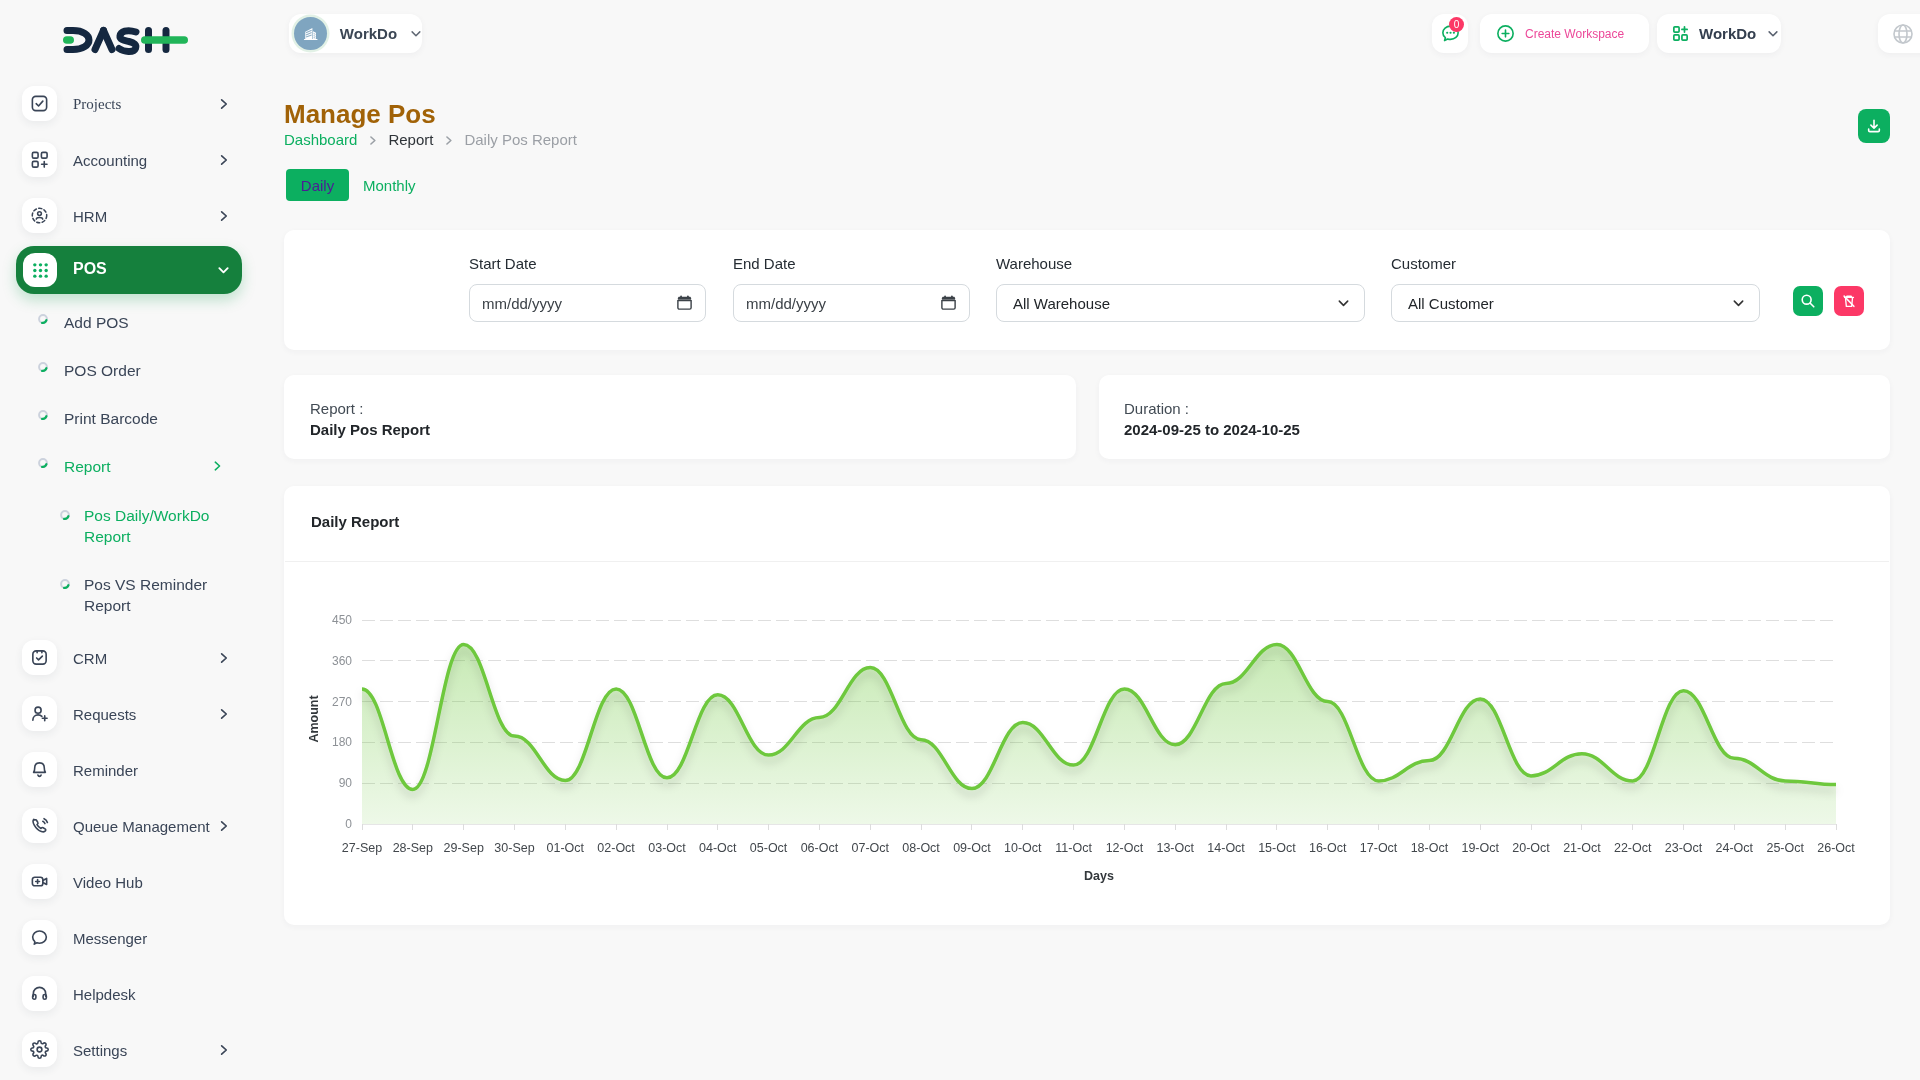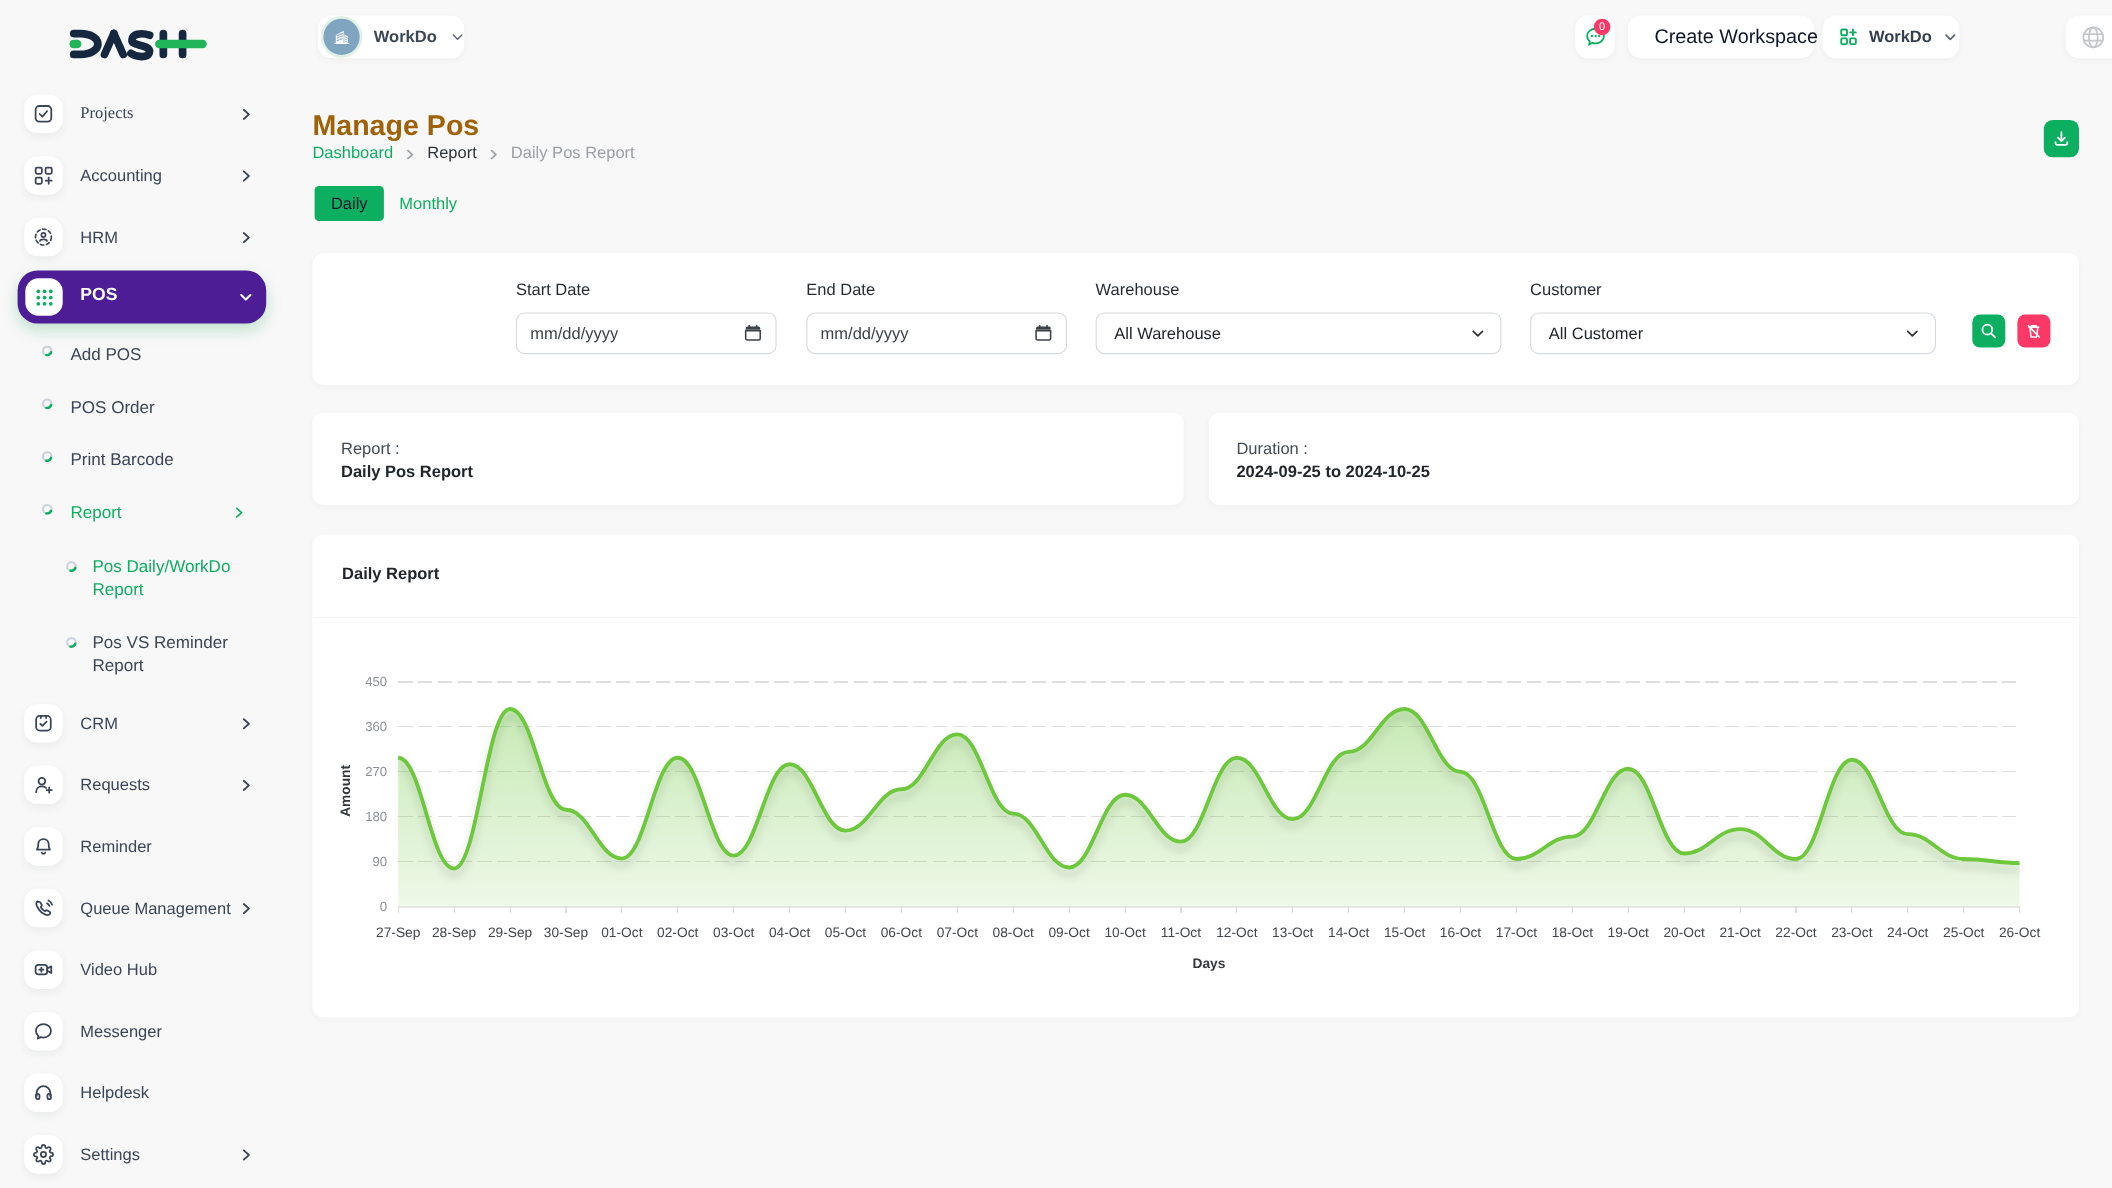--- a/index.html
+++ b/index.html
@@ -71,21 +71,21 @@
           <circle cx="10" cy="8" r="2"></circle>
           <path d="M6.6 13.8 C7 11.6 13 11.6 13.4 13.8"></path>
         </svg>
       </div>
     <span class="mlabel">HRM</span>
     <svg class="chev" width="13" height="13" viewBox="0 0 14 14" fill="none" stroke="#3a4557" stroke-width="1.8" stroke-linecap="round" stroke-linejoin="round">
         <path d="M5 2.5 L10 7 L5 11.5"></path>
       </svg>
   </div>
 
-  <div class="abs" style="left:16px;top:246px;width:226px;height:48px;background:#4c1d95;border-radius:18px;box-shadow:0 6px 14px rgba(18,161,80,.25);">
+  <div class="abs" style="left:16px;top:246px;width:226px;height:48px;background:#15803d;border-radius:18px;box-shadow:0 6px 14px rgba(18,161,80,.25);">
     <div class="abs" style="left:7px;top:7px;width:34px;height:34px;background:#fff;border-radius:12px;display:flex;align-items:center;justify-content:center;">
       <svg width="17" height="17" viewBox="0 0 18 18" fill="#0caf60">
           <circle cx="3" cy="3" r="1.8"></circle>
           <circle cx="9" cy="3" r="1.8"></circle>
           <circle cx="15" cy="3" r="1.8"></circle>
           <circle cx="3" cy="9" r="1.8"></circle>
           <circle cx="9" cy="9" r="1.8"></circle>
           <circle cx="15" cy="9" r="1.8"></circle>
           <circle cx="3" cy="15" r="1.8"></circle>
           <circle cx="9" cy="15" r="1.8"></circle>
@@ -249,21 +249,21 @@
       <path d="M7.5 10.2 H7.6 M11 10.2 H11.1 M14.5 10.2 H14.6" stroke-width="2.2"></path>
     </svg>
   <div class="abs" style="left:17px;top:3px;width:15px;height:15px;border-radius:50%;background:#fc3866;color:#fff;font-size:10px;display:flex;align-items:center;justify-content:center;">0</div>
 </div>
 
 <div class="hpill" style="left:1480px;width:169px;">
   <svg style="margin-left:15px;" width="21" height="21" viewBox="0 0 22 22" fill="none" stroke="#0caf60" stroke-width="1.7" stroke-linecap="round">
       <circle cx="11" cy="11" r="8"></circle>
       <path d="M11 7.5 V14.5 M7.5 11 H14.5"></path>
     </svg>
-  <span style="margin-left:9px;font-size:18px;color:#0f172a;">Create Workspace</span>
+  <span style="margin-left:9px;font-size:12px;color:#ec4899;">Create Workspace</span>
 </div>
 
 <div class="hpill" style="left:1657px;width:124px;">
   <svg style="margin-left:14px;" width="19" height="19" viewBox="0 0 20 20" fill="none" stroke="#0caf60" stroke-width="1.8" stroke-linecap="round">
       <rect x="3" y="3" width="5.5" height="5.5" rx="1"></rect>
       <rect x="3" y="11.5" width="5.5" height="5.5" rx="1"></rect>
       <rect x="11.5" y="11.5" width="5.5" height="5.5" rx="1"></rect>
       <path d="M14.2 3 V8.5 M11.5 5.7 H17"></path>
     </svg>
   <span style="margin-left:9px;font-size:15px;font-weight:bold;color:#333e4e;">WorkDo</span>
@@ -297,21 +297,21 @@
   <span style="color:#9b9fa5;">Daily Pos Report</span>
 </div>
 
 <div class="abs" style="left:1858px;top:109px;width:32px;height:34px;background:#0caf60;border-radius:8px;display:flex;align-items:center;justify-content:center;">
   <svg width="16" height="16" viewBox="0 0 18 18" fill="none" stroke="#fff" stroke-width="1.8" stroke-linecap="round" stroke-linejoin="round">
       <path d="M9 2.5 V11 M5.5 8 L9 11.5 L12.5 8"></path>
       <path d="M3 12.5 V14 C3 14.8 3.6 15.3 4.4 15.3 H13.6 C14.4 15.3 15 14.8 15 14 V12.5"></path>
     </svg>
 </div>
 
-<div class="abs" style="left:286px;top:169px;width:63px;height:32px;background:#0caf60;border-radius:4px;display:flex;align-items:center;justify-content:center;font-size:15px;color:#0f172a;">Daily</div>
+<div class="abs" style="left:286px;top:169px;width:63px;height:32px;background:#0caf60;border-radius:4px;display:flex;align-items:center;justify-content:center;font-size:15px;color:#4c1d95;">Daily</div>
 <div class="abs" style="left:363px;top:177px;font-size:15px;color:#0caf60;">Monthly</div>
 
 <div class="card" style="left:284px;top:230px;width:1606px;height:120px;"></div>
 <span class="flabel" style="left:469px;top:255px;">Start Date</span>
 <span class="flabel" style="left:733px;top:255px;">End Date</span>
 <span class="flabel" style="left:996px;top:255px;">Warehouse</span>
 <span class="flabel" style="left:1391px;top:255px;">Customer</span>
 
 <div class="finput" style="left:469px;top:284px;width:237px;"></div>
 <span class="abs" style="left:482px;top:295px;font-size:15px;color:#3c4248;">mm/dd/yyyy</span>

